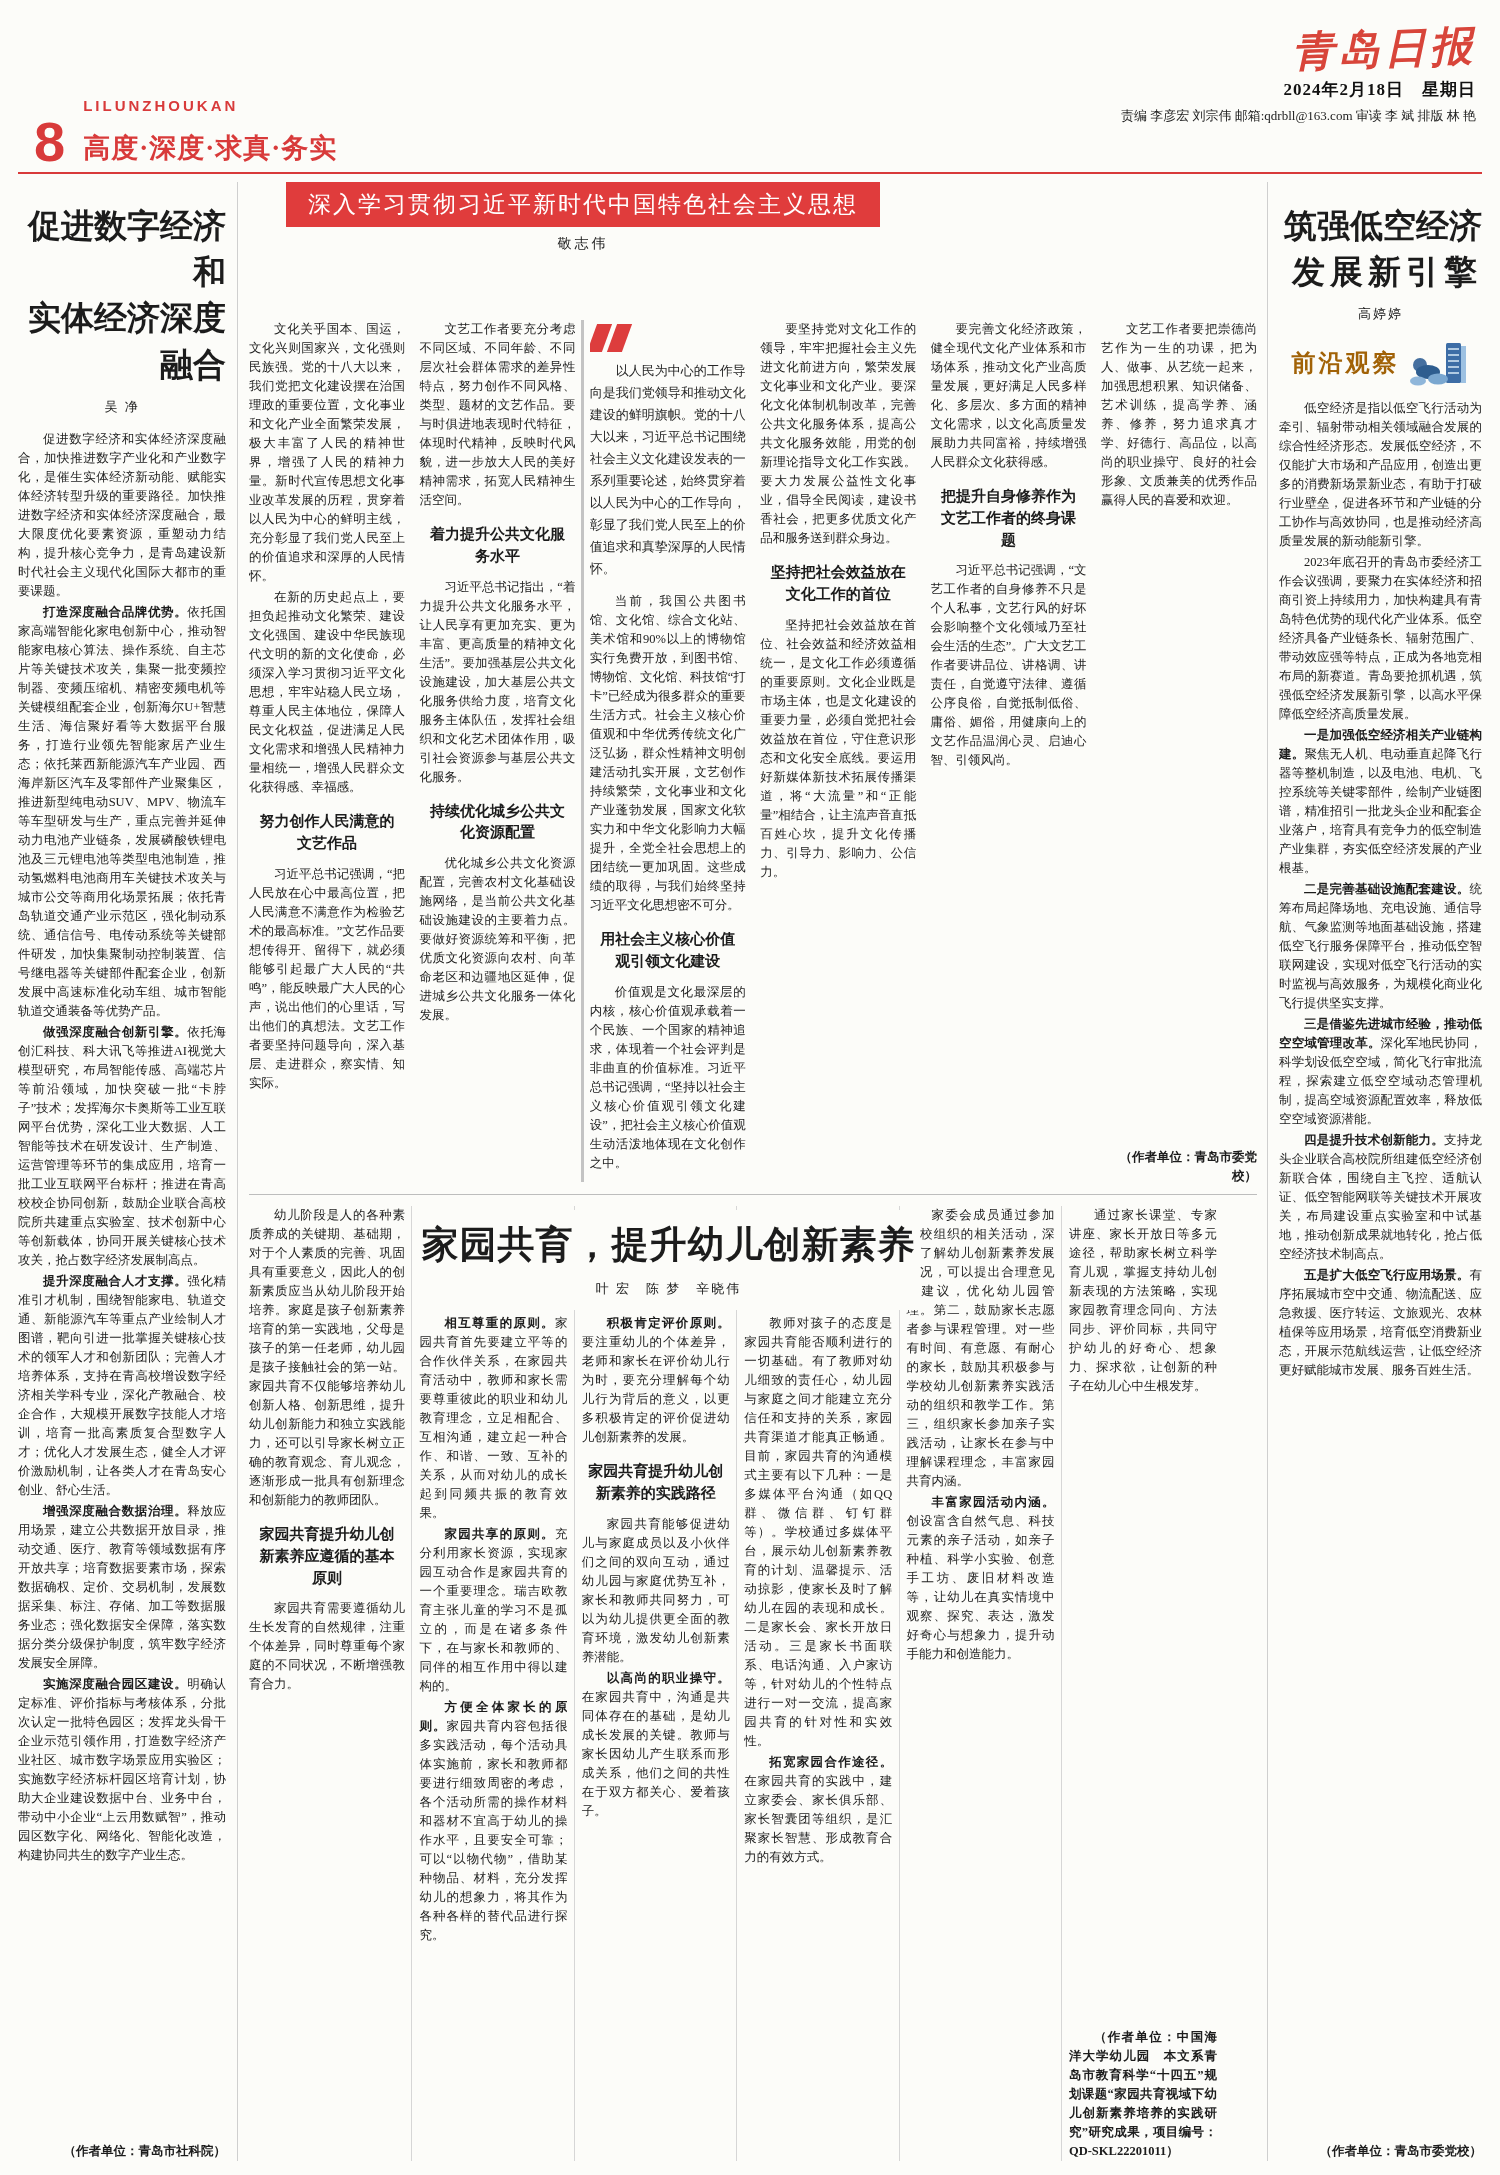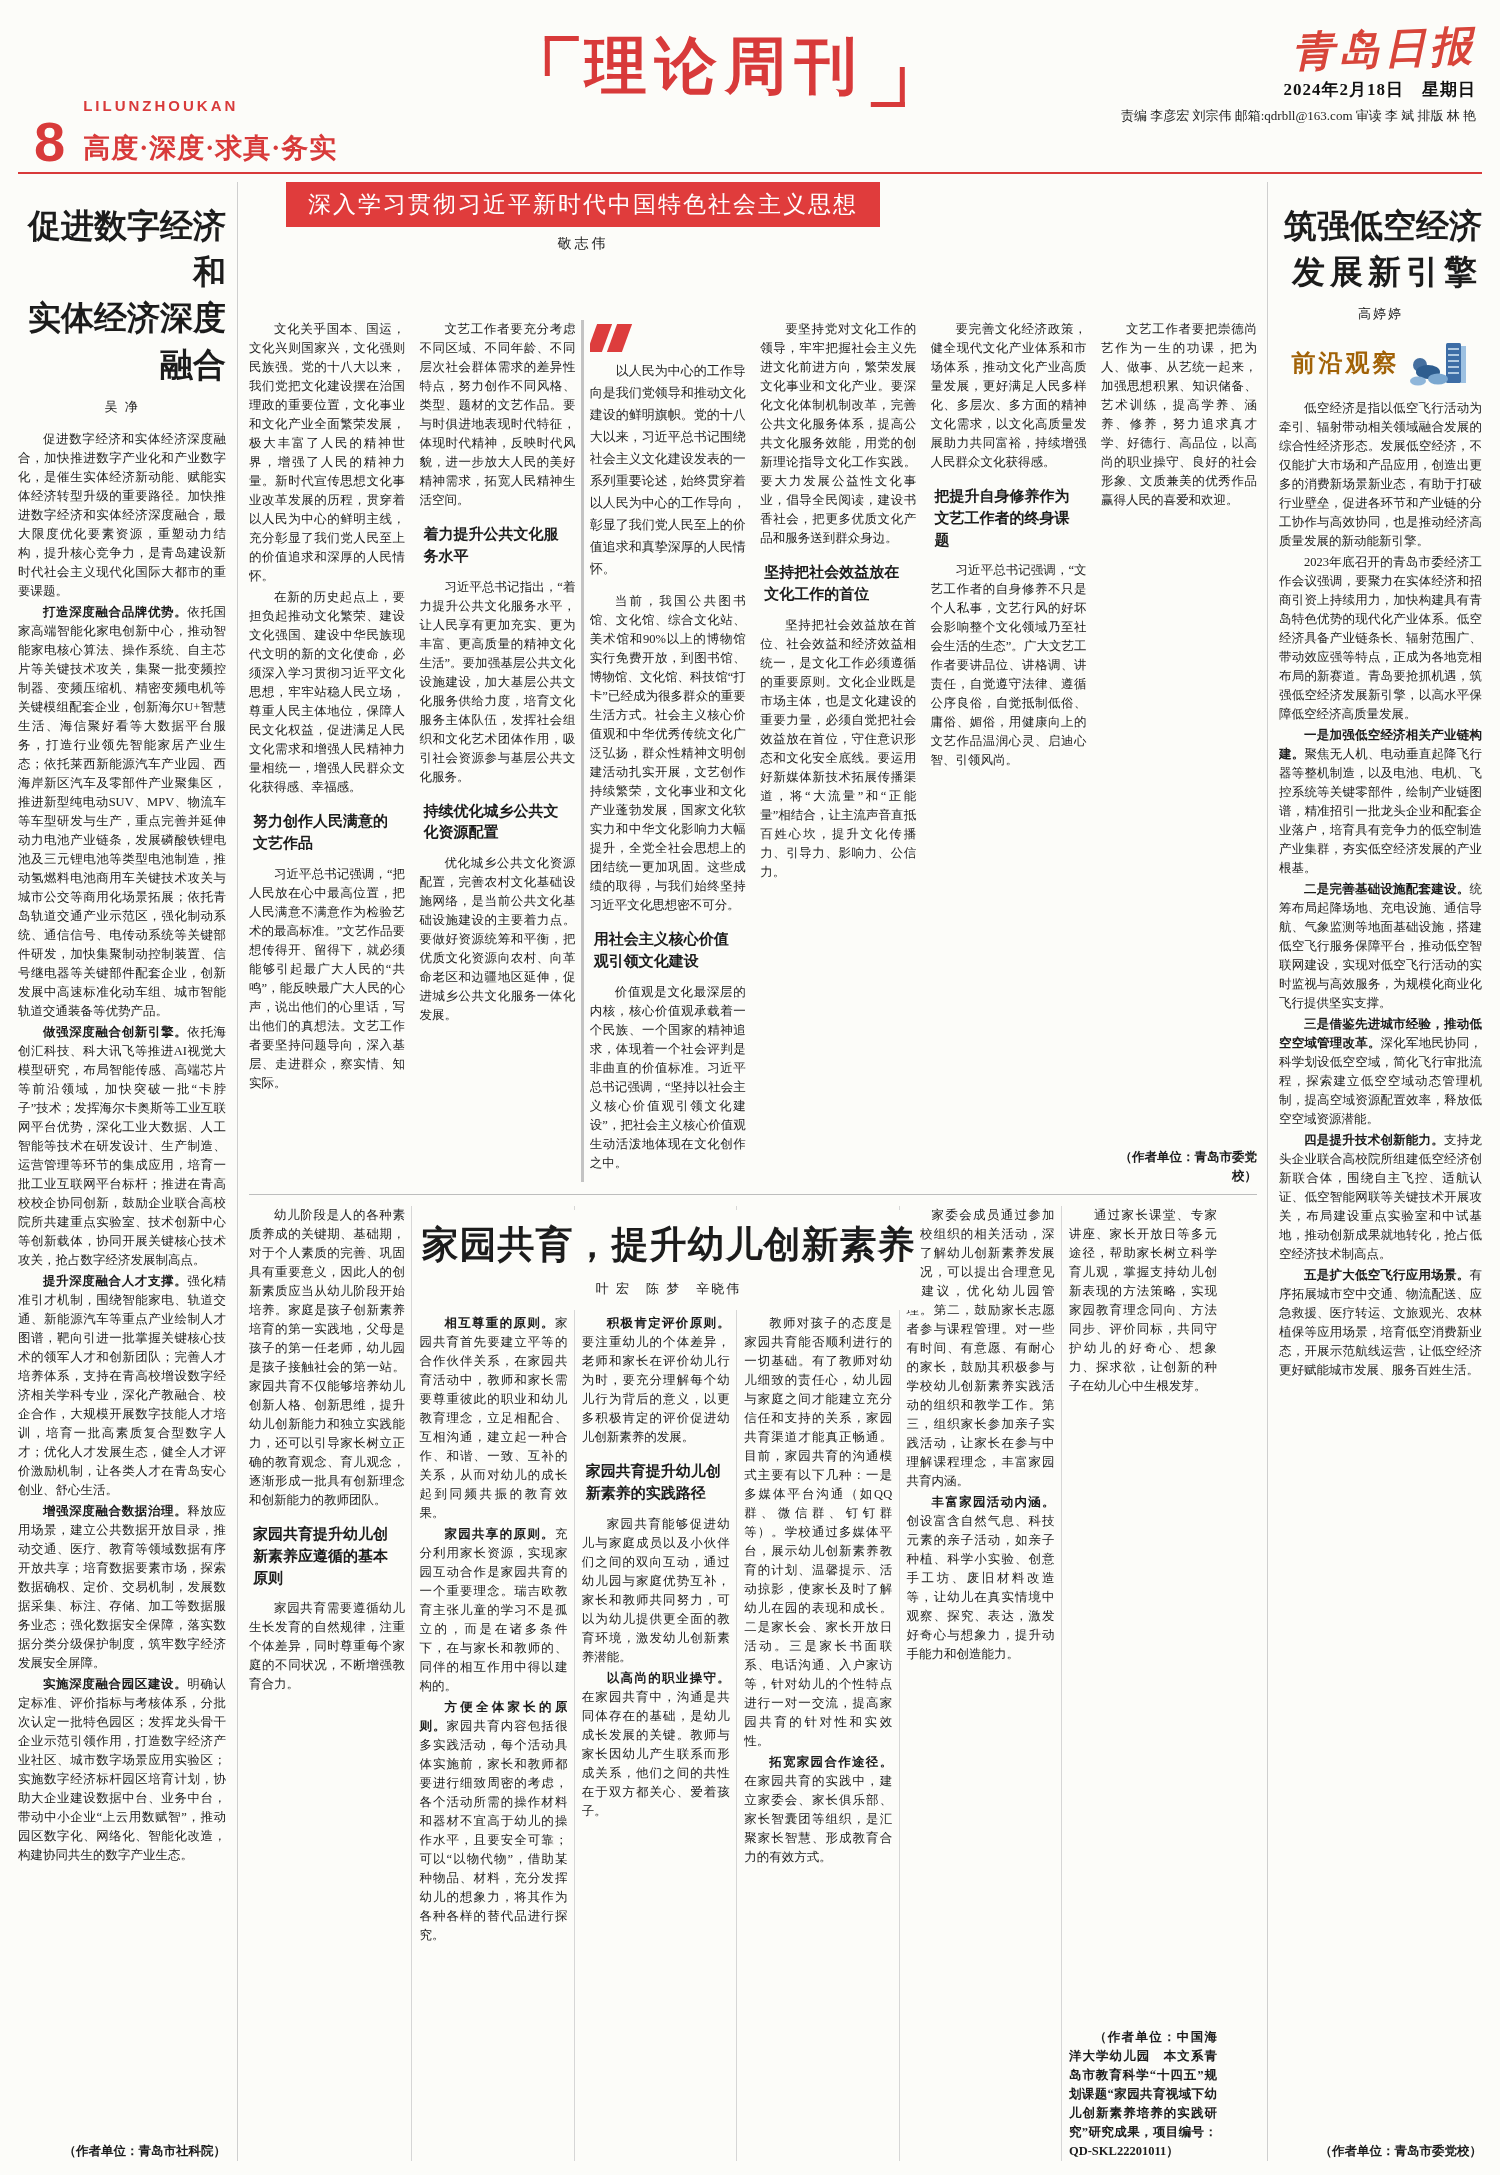--- a/index.html
+++ b/index.html
@@ -40,21 +40,21 @@
   
   .aside { position:absolute; top:0; bottom:0; overflow:hidden; display:flex; flex-direction:column; }
   .aside-left { left:0; width:208px; }
   .aside-right { left:1261px; width:203px; }
   .aside h2 { text-align:right; font-size:33px; font-weight:700; line-height:1.4; margin-top:21px; }
   .aside .byline { text-align:center; font-size:13px; margin:10px 0 14px; letter-spacing:2px; }
   .badge-row { display:flex; align-items:center; justify-content:center; gap:8px; margin:2px 0 12px; }
   .badge-label { font-size:24px; font-weight:700; color:#a16207; letter-spacing:3px; }
   .para { font-size:12.5px; line-height:19px; text-align:justify; text-indent:2em; margin-bottom:2px; }
   .para strong { font-weight:700; }
-  .sub { font-size:15px; font-weight:700; text-align:left; line-height:1.45; margin:12px 4px 10px; }
+  .sub { font-size:15px; font-weight:700; text-align:center; line-height:1.45; margin:12px 4px 10px; }
   .author { font-size:12.5px; line-height:19px; font-weight:700; text-align:right; margin-top:auto; padding-top:8px; }
   .author.long { text-align:justify; text-indent:2em; }
 
   
   .center { position:absolute; left:231px; width:1008px; top:0; bottom:0; }
   .c-top { position:absolute; top:0; left:0; right:0; height:1004px; }
   .c-head { position:absolute; left:0; top:0; width:668px; text-align:center; }
   .kicker { display:inline-block; background:#e03c3c; color:#fff; font-size:23px; font-weight:400;
             letter-spacing:2px; padding:7px 22px; }
   .c-title { font-size:44px; font-weight:700; letter-spacing:1px; margin-top:10px; line-height:1.1; }
@@ -83,25 +83,20 @@
 </head>
 <body>
 
 <header class="hdr">
   <div class="hdr-left">
     <div class="page-num">8</div>
     <div class="sec-stack">
       <div class="sec-pinyin">LILUNZHOUKAN</div>
       <div class="sec-motto">高度·深度·求真·务实</div>
     </div>
-  </div>
-  <div class="hdr-title-wrap">
-    <span class="brk brk-tl"></span>
-    <span class="hdr-title">理论周刊</span>
-    <span class="brk brk-br"></span>
   </div>
   <div class="hdr-right">
     <span class="masthead">青岛日报</span>
     <div class="date-line">2024年2月18日　星期日</div>
     <div class="staff-line">责编 李彦宏 刘宗伟  邮箱:qdrbll@163.com   审读 李 斌   排版 林 艳</div>
   </div>
 </header>
 <div class="red-rule"></div>
 
 <div class="pbody">

